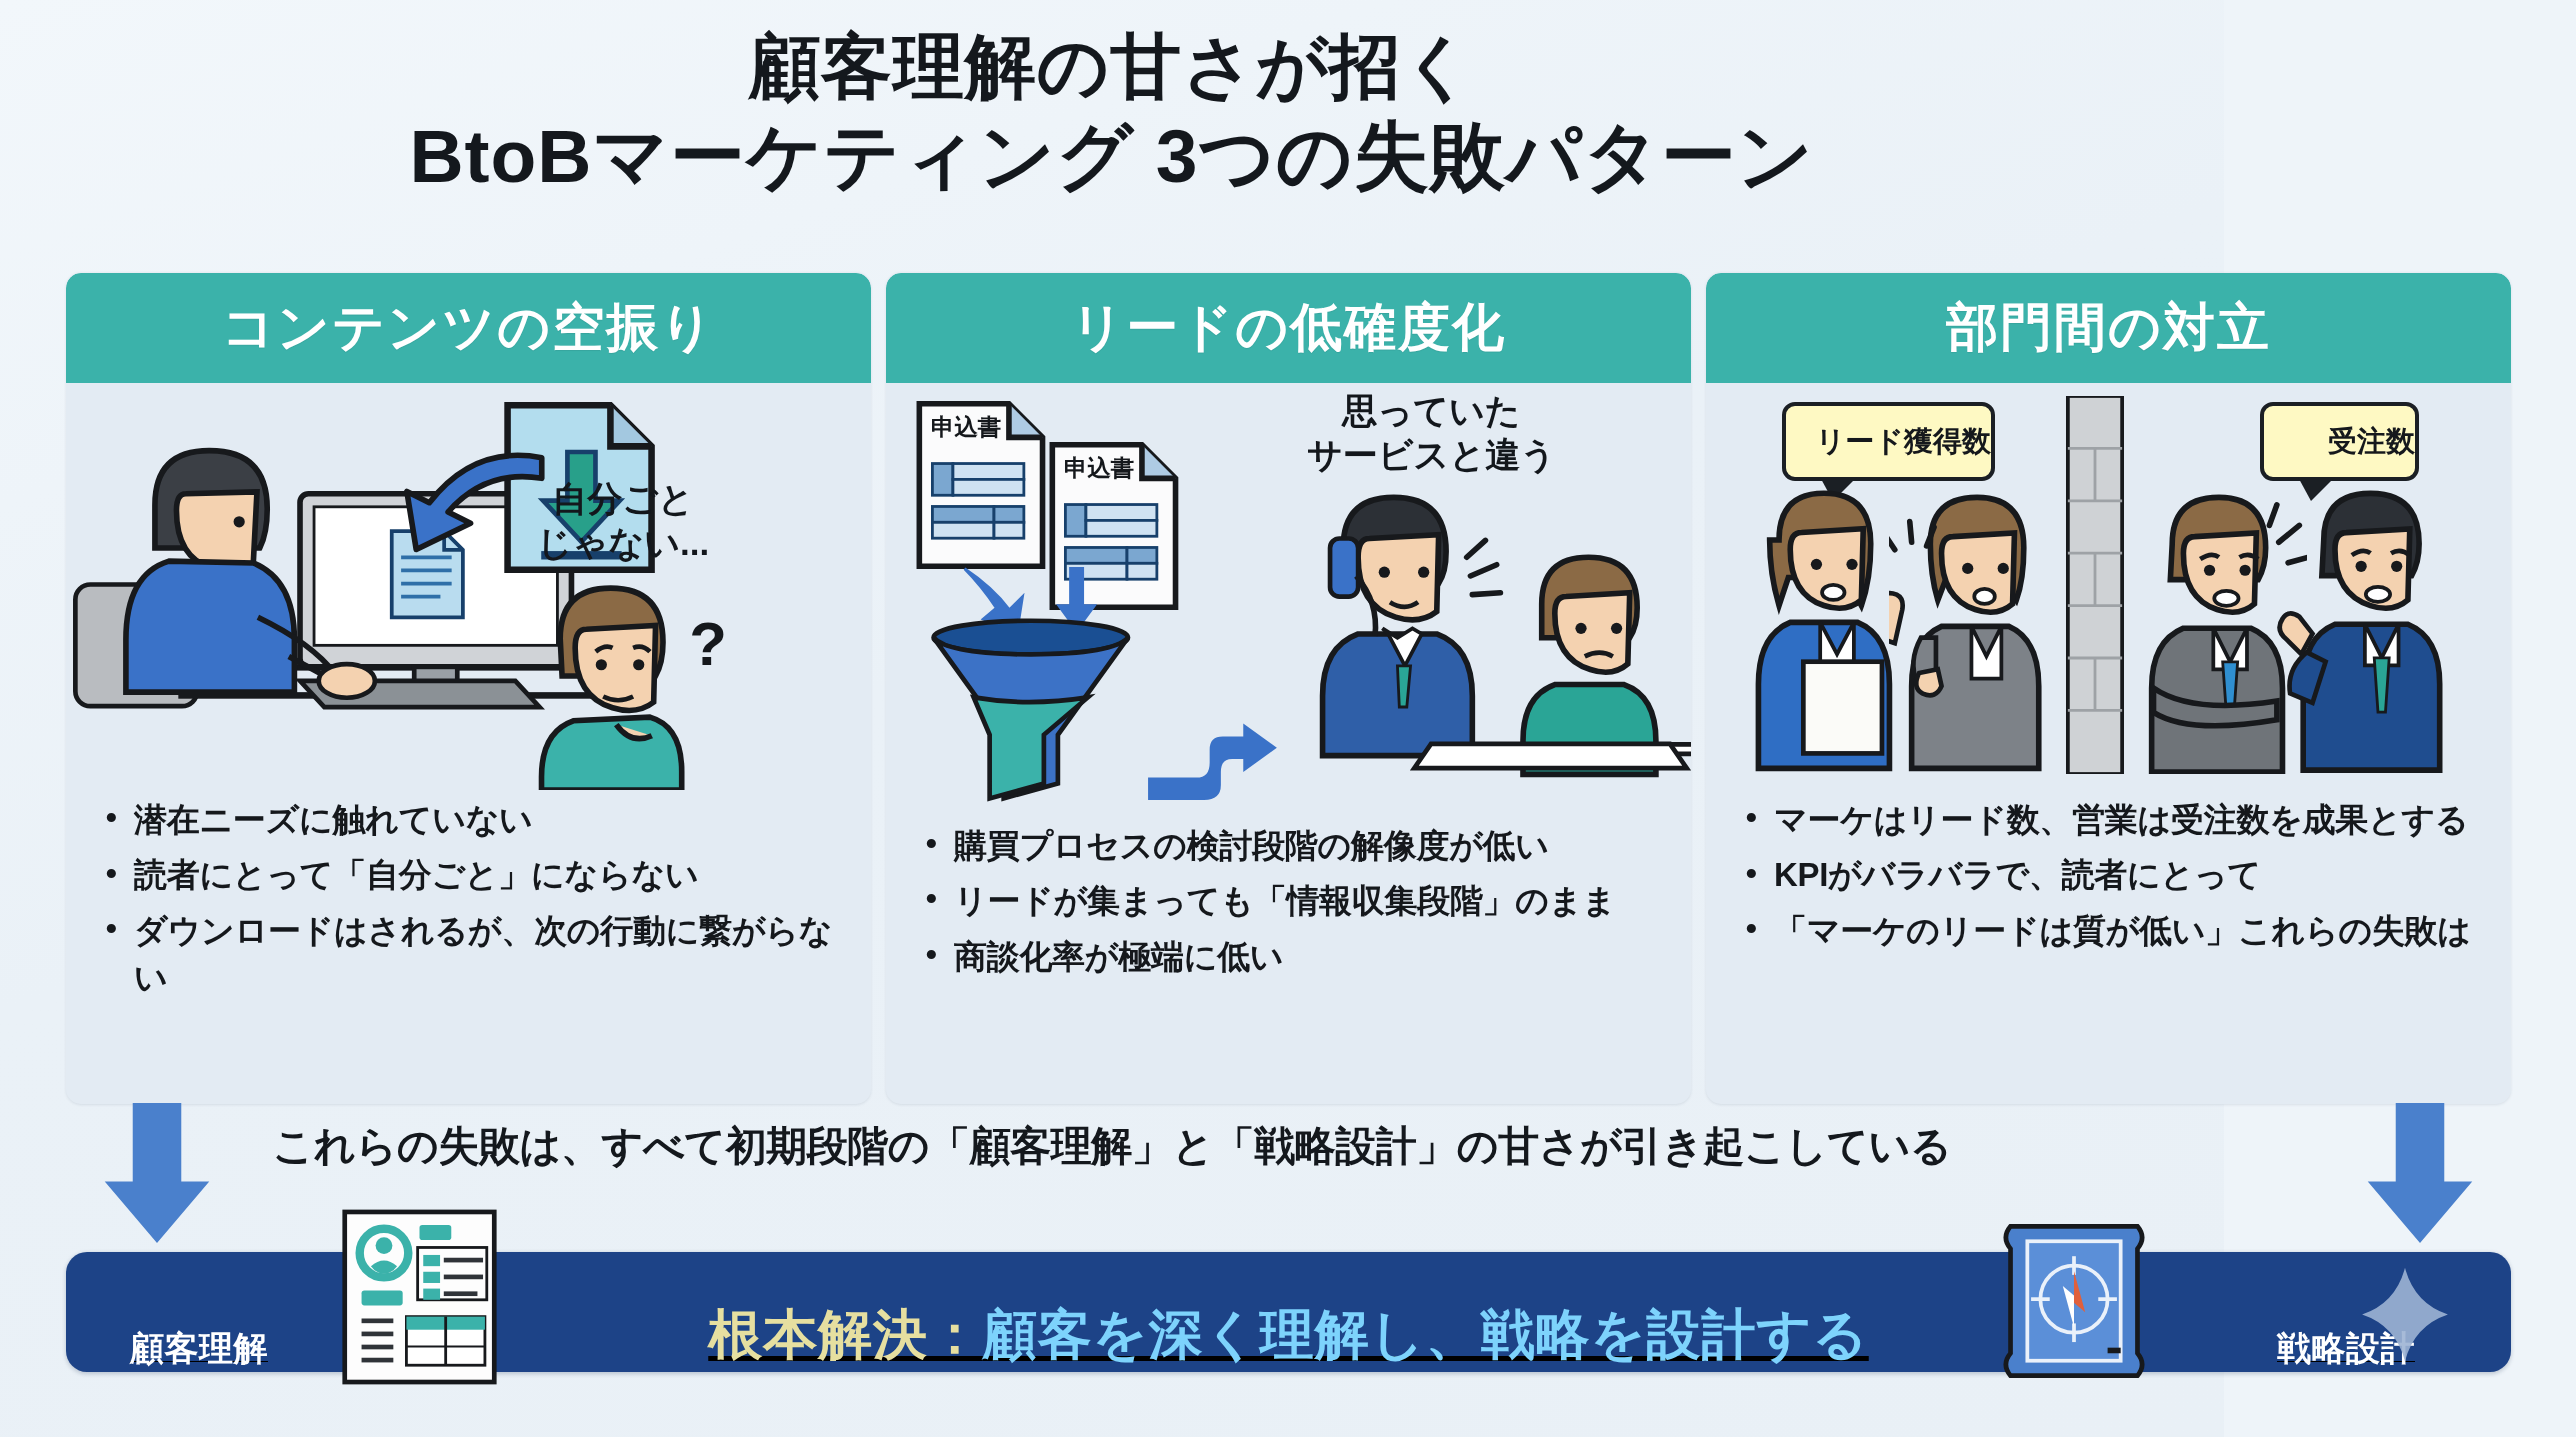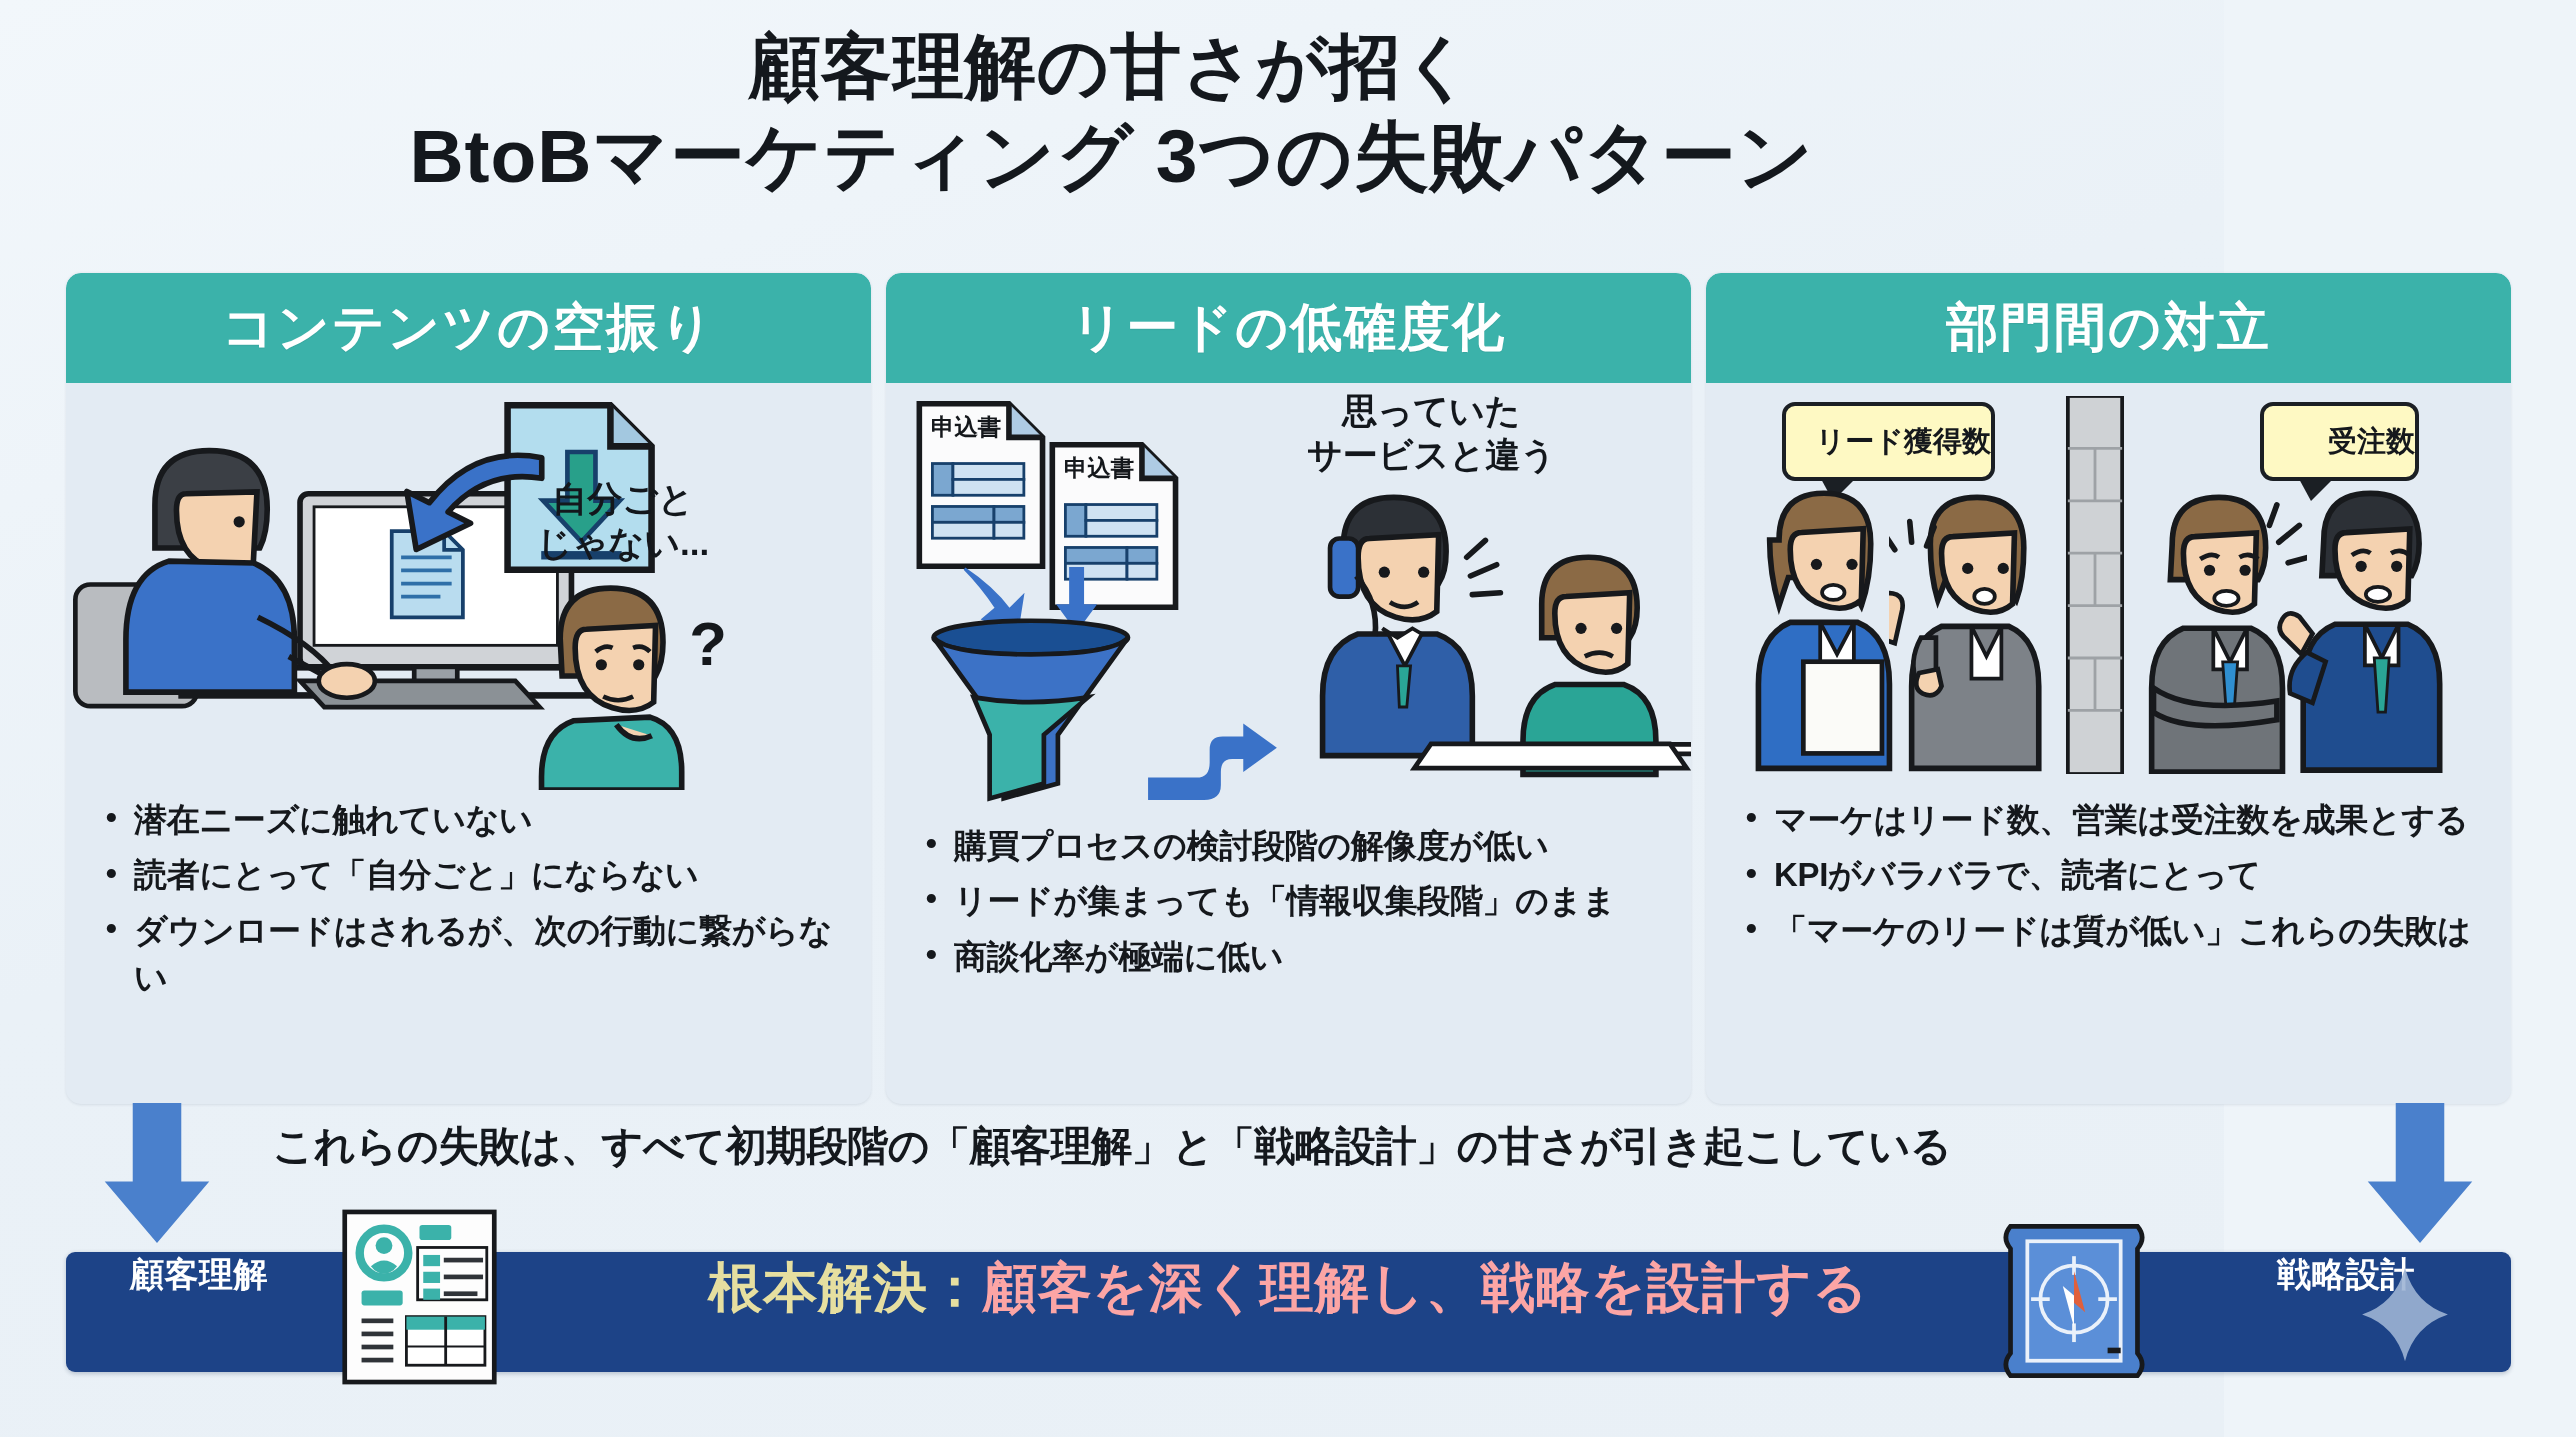--- a/index.html
+++ b/index.html
@@ -95,34 +95,35 @@
     letter-spacing:-0.5px;
   }
   .down-arrow { position:absolute; width:112px; height:140px; }
   .down-arrow.left { left:101px; top:1103px; }
   .down-arrow.right { left:2364px; top:1103px; }
 
   
   .banner {
     position:absolute; left:66px; top:1252px;
     width:2445px; height:120px;
-    background:#1d4387; border-radius:9px;
-    display:flex; align-items:flex-start;
+    background:#1d4387; border-radius:21px;
+    display:flex; align-items:flex-end;
     box-shadow:0 1.9px 4.7px rgba(15,35,75,.22);
+    text-decoration:underline;
   }
   .banner-label {
     color:#ffffff; font-size:34px; font-weight:700; letter-spacing:0.5px;
     white-space:nowrap;
   }
   .banner-main {
     flex:1 1 auto; text-align:center; white-space:nowrap;
     font-size:54px; font-weight:700; letter-spacing:0.9px;
   }
   .banner-main .gold { color:#e6dfa0; }
-  .banner-main .wht  { color:#fca5a5; }
+  .banner-main .wht  { color:#7dd3fc; }
 
   .persona-icon { position:absolute; left:341px; top:1208px; width:157px; height:178px; }
   .blueprint-icon { position:absolute; left:1999px; top:1217px; width:150px; height:168px; }
   .sparkle { position:absolute; left:2359px; top:1266px; width:92px; height:97px; }
 </style>
 </head>
 <body>
 
 <div class="page">
 

